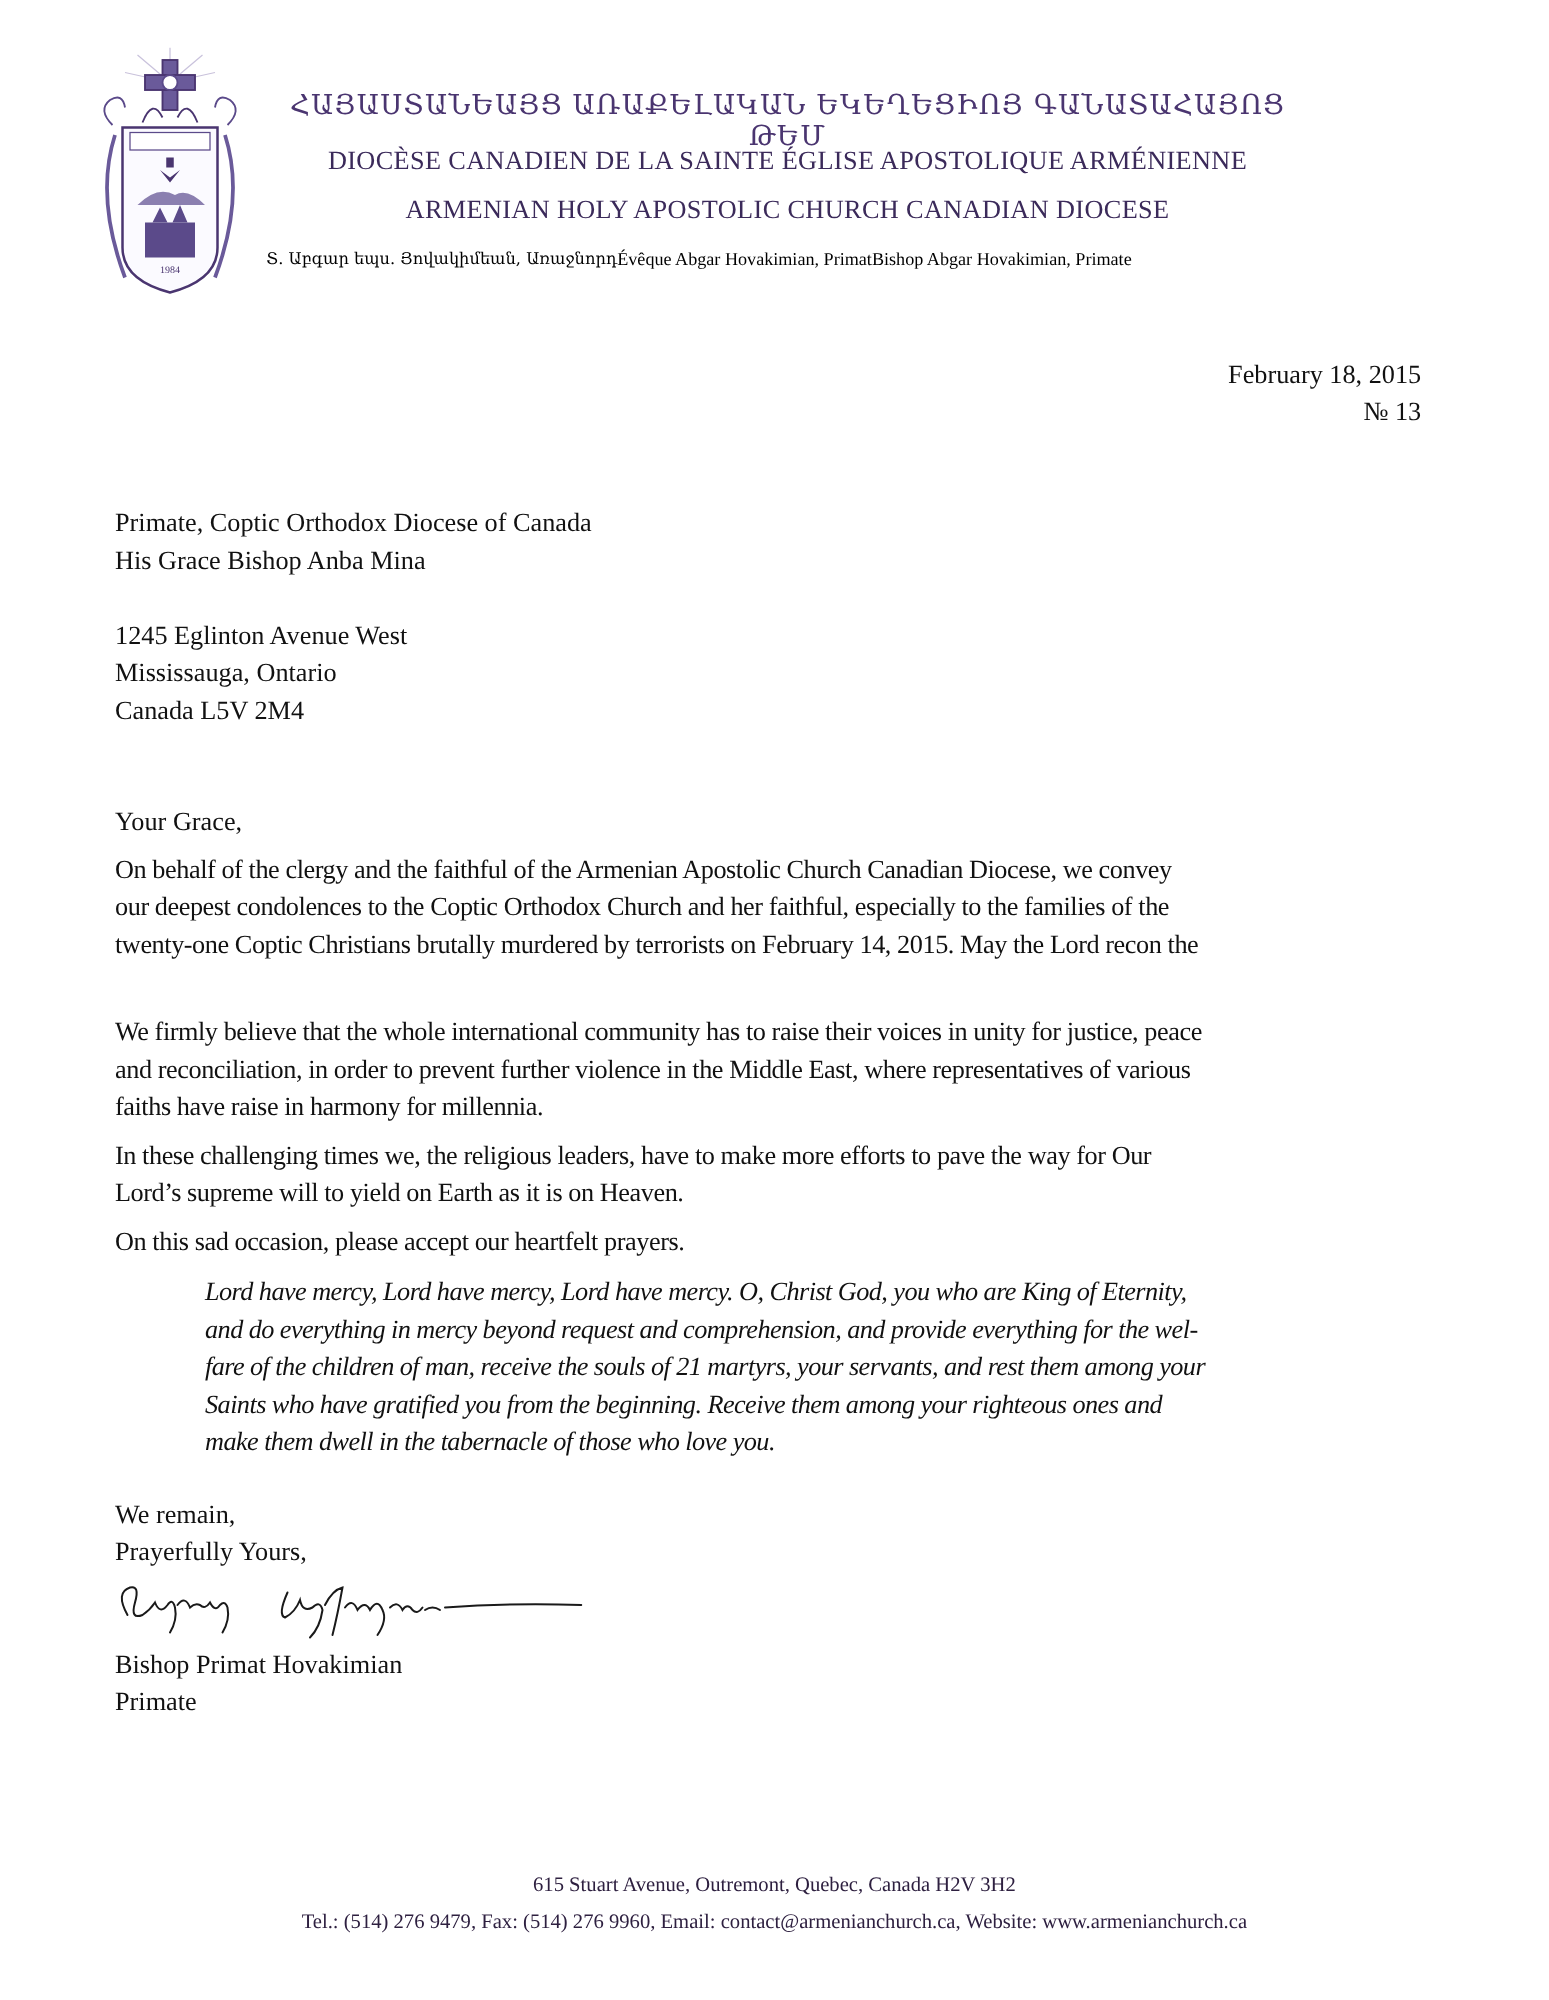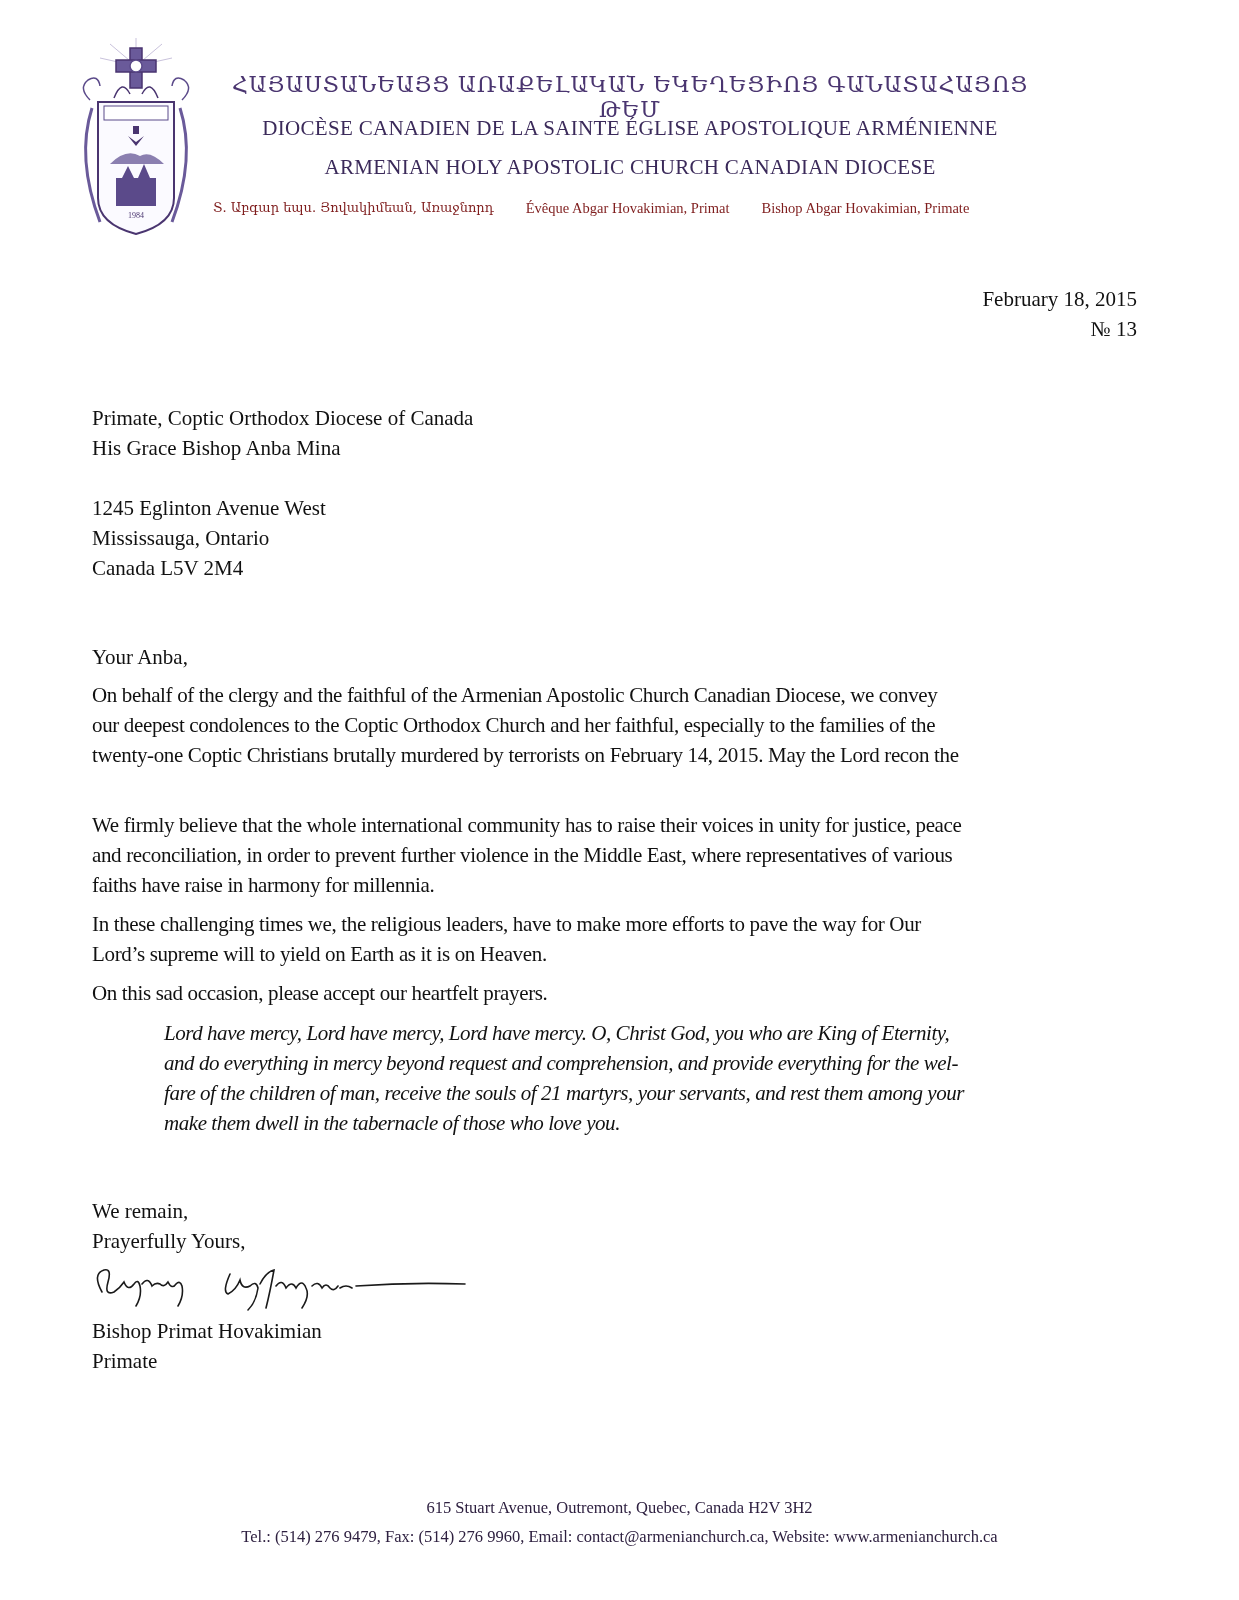--- a/index.html
+++ b/index.html
@@ -5,21 +5,21 @@
   html, body { margin: 0; padding: 0; background: #ffffff; }
   body { width: 1239px; height: 1600px; position: relative; overflow: hidden;
          font-family: "Liberation Serif", "DejaVu Serif", serif; color: #111; }
   .abs { position: absolute; }
   
   .logo { left: 70px; top: 38px; width: 132px; height: 206px; }
   .hdr { left: 200px; width: 860px; text-align: center; color: #3b2a5a; font-family: "Liberation Serif", serif; }
   .hdr-arm { top: 72px; font-size: 25px; letter-spacing: 1px; color: #4a3570; font-family: "DejaVu Serif", serif; font-size: 22px; }
   .hdr-fr { top: 116px; font-size: 21px; letter-spacing: 0.3px; }
   .hdr-en { top: 155px; font-size: 21px; letter-spacing: 0.3px; }
-  .primates { top: 200px; left: 213px; font-size: 14.5px; color: #7f1d1d; display: flex; gap: 32px; white-space: nowrap; }
+  .primates { top: 200px; left: 213px; font-size: 14.5px; color: #000000; display: flex; white-space: nowrap; }
   .primates span:first-child { font-family: "DejaVu Serif", serif; font-size: 13px; }
   
   .body-text { font-size: 21px; line-height: 30px; }
   .date { right: 102px; top: 284px; text-align: right; }
   .recipient { left: 92px; top: 403px; }
   .address { left: 92px; top: 493px; }
   .salutation { left: 92px; top: 642px; }
   .para { left: 92px; width: 1040px; font-size: 21px; line-height: 30px; letter-spacing: -0.35px; }
   .p1 { top: 680px; }
   .p2 { top: 810px; }
@@ -96,21 +96,21 @@
   <span class="line">Primate, Coptic Orthodox Diocese of Canada</span>
   <span class="line">His Grace Bishop Anba Mina</span>
 </div>
 
 <div class="abs body-text address">
   <span class="line">1245 Eglinton Avenue West</span>
   <span class="line">Mississauga, Ontario</span>
   <span class="line">Canada L5V 2M4</span>
 </div>
 
-<div class="abs body-text salutation">Your Anba,</div>
+<div class="abs body-text salutation">Your Grace,</div>
 
 <div class="abs para p1">
   <span class="line">On behalf of the clergy and the faithful of the Armenian Apostolic Church Canadian Diocese, we convey</span>
   <span class="line">our deepest condolences to the Coptic Orthodox Church and her faithful, especially to the families of the</span>
   <span class="line">twenty-one Coptic Christians brutally murdered by terrorists on February 14, 2015. May the Lord recon the</span>
 </div>
 <div class="abs para p2">
   <span class="line">We firmly believe that the whole international community has to raise their voices in unity for justice, peace</span>
   <span class="line">and reconciliation, in order to prevent further violence in the Middle East, where representatives of various</span>
   <span class="line">faiths have raise in harmony for millennia.</span>
@@ -120,20 +120,21 @@
   <span class="line">Lord’s supreme will to yield on Earth as it is on Heaven.</span>
 </div>
 <div class="abs para p4">
   <span class="line">On this sad occasion, please accept our heartfelt prayers.</span>
 </div>
 
 <div class="abs prayer">
   <span class="line">Lord have mercy, Lord have mercy, Lord have mercy. O, Christ God, you who are King of Eternity,</span>
   <span class="line">and do everything in mercy beyond request and comprehension, and provide everything for the wel-</span>
   <span class="line">fare of the children of man, receive the souls of 21 martyrs, your servants, and rest them among your</span>
+  <span class="line">Saints who have gratified you from the beginning. Receive them among your righteous ones and</span>
   <span class="line">make them dwell in the tabernacle of those who love you.</span>
 </div>
 
 <div class="abs body-text closing">
   <span class="line">We remain,</span>
   <span class="line">Prayerfully Yours,</span>
 </div>
 
 <div class="abs signature">
   <svg width="380" height="52" viewBox="0 0 380 52">

